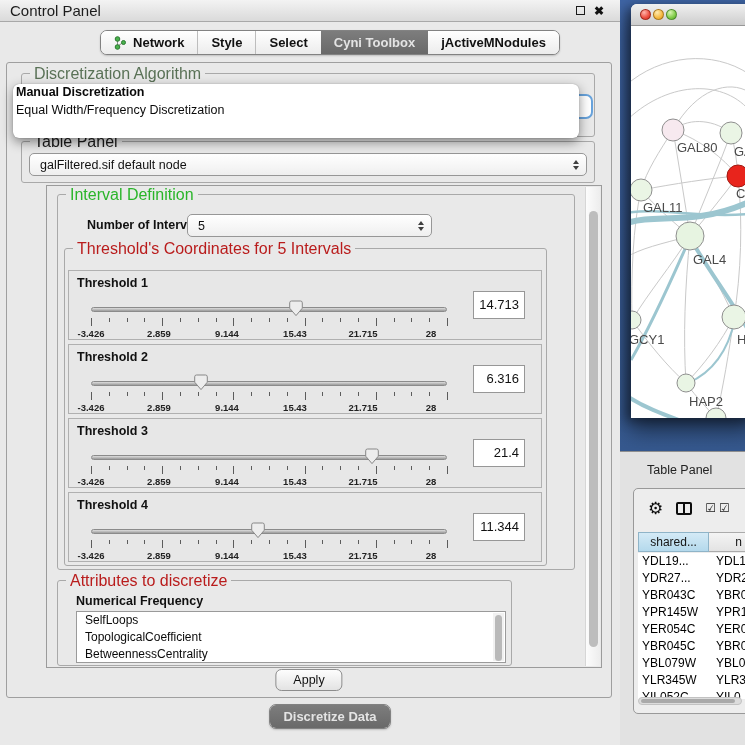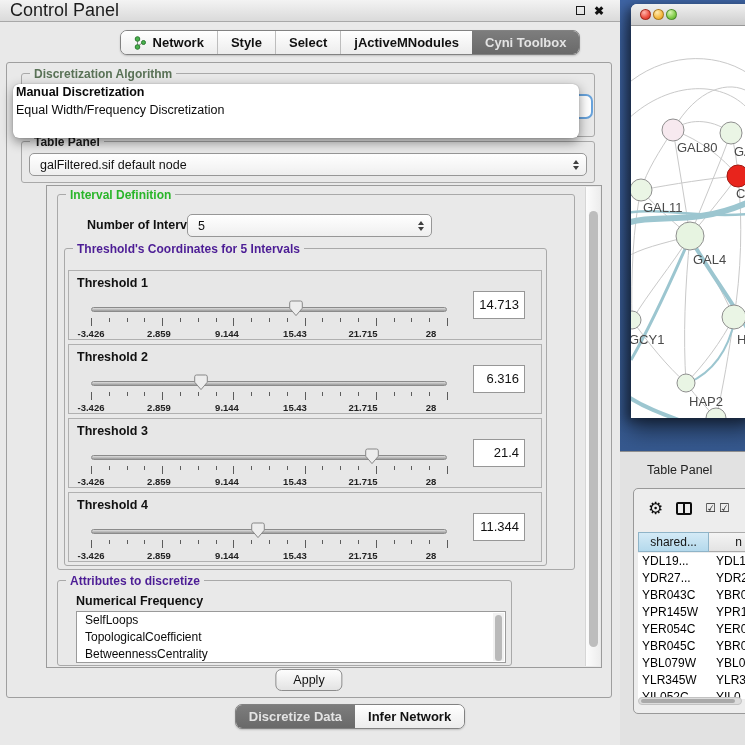--- a/index.html
+++ b/index.html
@@ -5,44 +5,44 @@
   * { margin:0; padding:0; box-sizing:border-box; }
   html,body { width:745px; height:745px; }
   body { font-family:"Liberation Sans", sans-serif; background:#e9e9e9; position:relative; overflow:hidden; }
 
   
   .left-panel { position:absolute; left:0; top:0; width:620px; height:745px; background:#e9e9e9; }
 
   .titlebar { position:absolute; left:0; top:0; width:620px; height:22px;
     background:linear-gradient(#f3f3f3,#dadada); border-bottom:1px solid #a8a8a8;
     display:flex; align-items:center; padding:0 10px; }
-  .titlebar .tb-title { font-size:18px; color:#1c1c1c; }
+  .titlebar .tb-title { font-size:15px; color:#1c1c1c; }
   .winbtns { margin-left:auto; display:flex; align-items:center; gap:9px; margin-right:6px; }
   .float-btn { width:9px; height:9px; border:1.5px solid #1a1a1a; display:inline-block; }
   .close-btn { font-size:12px; font-weight:bold; color:#111; line-height:1; }
 
-  .tabbar { position:absolute; left:0; width:660px; display:flex; justify-content:center;margin-left:20px; }
+  .tabbar { position:absolute; left:0; width:660px; display:flex; justify-content:center; }
   .tabbar.top { top:30px; }
   .tabbar.bottom { top:704px; }
   .tabgroup { display:flex; border:1px solid #828282; border-radius:7px; overflow:hidden;
     background:#fff; box-shadow:0 1px 2px rgba(0,0,0,.18); }
   .tab { padding:4px 13px; font-size:13px; font-weight:bold; color:#111;
     background:linear-gradient(#ffffff,#ececec); display:flex; align-items:center; gap:6px; white-space:nowrap; }
   .tab + .tab { border-left:1px solid #bdbdbd; }
   .tab.selected { background:linear-gradient(#7d7d7d,#696969); color:#e4e4e4; border-left:none; }
   .tab.selected + .tab { border-left:none; }
 
   .main-panel { position:absolute; left:6px; top:62px; width:606px; height:636px;
     border:1px solid #9f9f9f; border-radius:3px; background:#e9e9e9; }
 
   .group { position:absolute; border:1px solid #a9a9a9; border-radius:3px; }
   .group-title { position:absolute; top:-8px; left:8px; background:#e9e9e9; padding:0 4px;
-    font-size:12px; line-height:16px; white-space:nowrap;font-weight:bold; }
+    font-size:16px; line-height:16px; white-space:nowrap; }
   .t-green { color:#2ab52a; }
-  .t-blue  { color:#4c1d95; }
+  .t-blue  { color:#b91c1c; }
   .t-sage  { color:#5a7257; }
   .t-dark  { color:#1a1a1a; }
 
   .combo { background:linear-gradient(#ffffff,#efefef); border:1px solid #979797;
     border-radius:5px; font-size:12.5px; color:#111; }
   .combo .combo-text { position:absolute; left:10px; top:0; line-height:22px; }
   .spin { position:absolute; right:7px; top:50%; transform:translateY(-50%);
     display:flex; flex-direction:column; gap:2px; }
   .spin i { display:block; width:0; height:0; border-left:3.5px solid transparent; border-right:3.5px solid transparent; }
   .spin .up { border-bottom:4px solid #3f3f3f; }
@@ -156,25 +156,25 @@
           <circle cx="3.5" cy="11" r="2.3" fill="#49b04c" stroke="#2c7a31"></circle>
         </svg>
         <span>Network</span>
       </div>
       <div class="tab">
         <span>Style</span>
       </div>
       <div class="tab">
         <span>Select</span>
       </div>
+      <div class="tab selected">
+        <span>Cyni Toolbox</span>
+      </div>
       <div class="tab">
         <span>jActiveMNodules</span>
-      </div>
-      <div class="tab selected">
-        <span>Cyni Toolbox</span>
       </div>
     </div>
   </nav>
 
   <div class="main-panel">
 
     <div class="group" style="left:14px; top:10px; width:574px; height:64px;">
       <span class="group-title t-sage">Discretization Algorithm</span>
     </div>
     <div class="combo-frag"></div>
@@ -408,23 +408,20 @@
       </div>
     </div>
 
     <button class="apply">Apply</button>
   </div>
 
   <nav class="tabbar bottom">
     <div class="tabgroup">
       <div class="tab selected">
         <span>Discretize Data</span>
-      </div>
-      <div class="tab">
-        <span>Infer Network</span>
       </div>
     </div>
   </nav>
 </section>
 
 <section class="right-side">
 
   <div class="desktop" style="background: linear-gradient(rgb(63, 101, 165), rgb(54, 89, 143));">
     <div class="net-window">
       <div class="net-titlebar">

